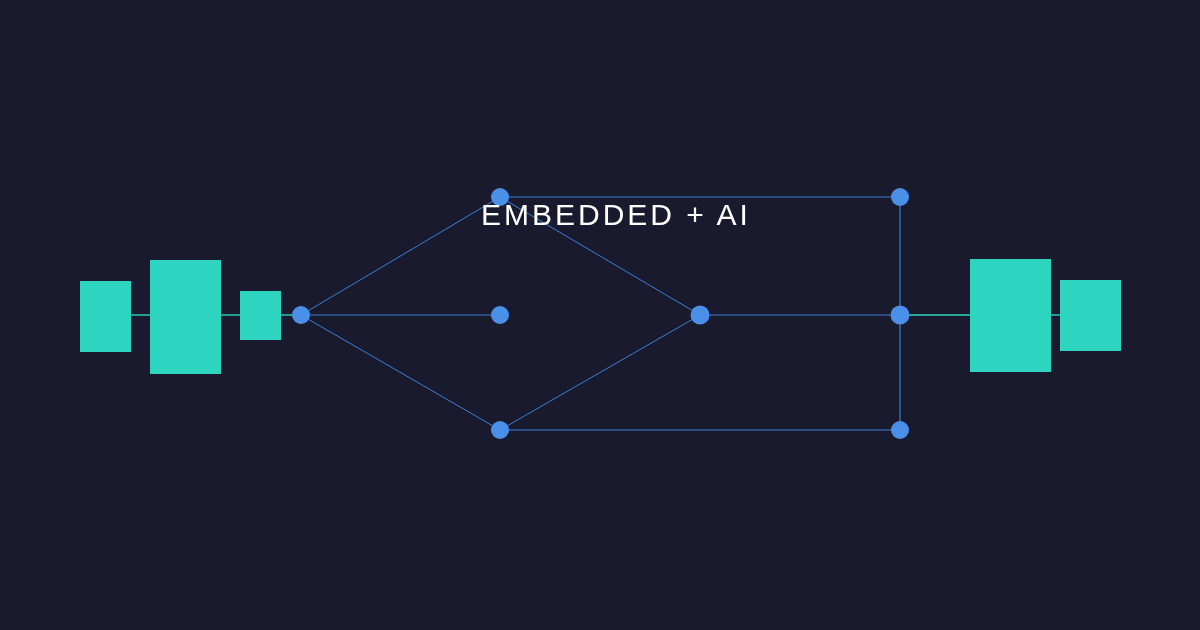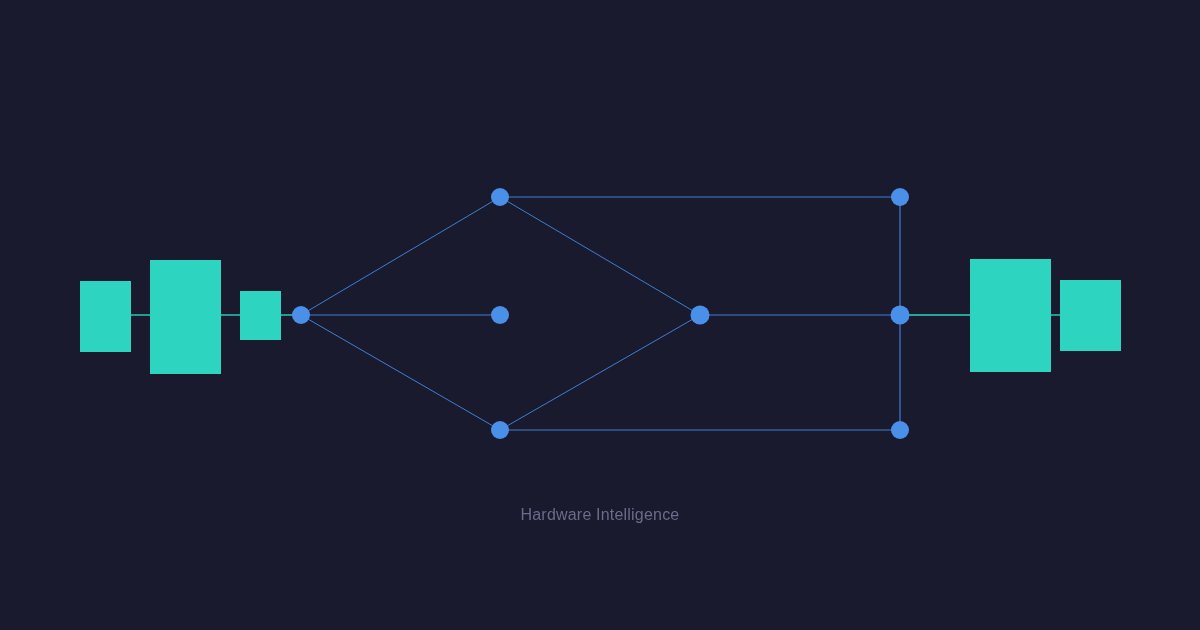--- a/index.html
+++ b/index.html
@@ -97,16 +97,16 @@
         <circle cx="500" cy="315" r="9" fill="#4a90e8"></circle>
         <circle cx="500" cy="430" r="9" fill="#4a90e8"></circle>
         <circle cx="700" cy="315" r="9.5" fill="#4a90e8"></circle>
         <circle cx="900" cy="197" r="9" fill="#4a90e8"></circle>
         <circle cx="900" cy="315" r="9.5" fill="#4a90e8"></circle>
         <circle cx="900" cy="430" r="9" fill="#4a90e8"></circle>
       </g>
   </svg>
 
   <div id="text-layer">
-    <div id="page-subtitle">Hardware Intelligence</div>
+    <div id="page-title">EMBEDDED  +  AI</div>
   </div>
 
 </div>
 
 </body></html>

